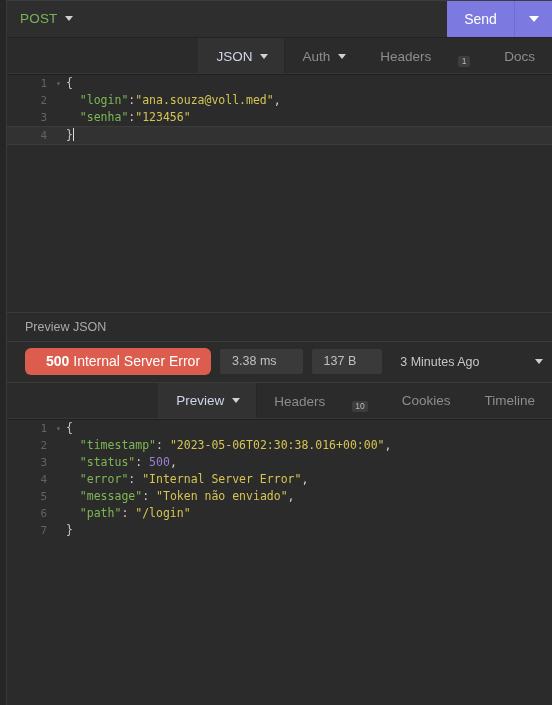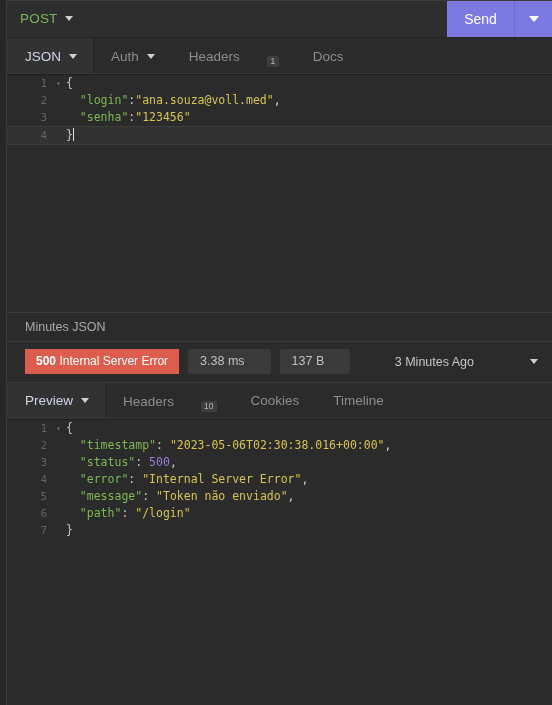--- a/index.html
+++ b/index.html
@@ -115,20 +115,21 @@
 
   
   .tabstrip {
     flex: 0 0 37px;
     height: 37px;
     background: #2b2b2b;
     display: flex;
     align-items: stretch;
     border-bottom: 1px solid #1f1f1f;
     position: relative;
+    justify-content: flex-end;
   }
   .tabstrip::after {
     content: "";
     position: absolute;
     left: 0; right: 0; bottom: 0;
     height: 1px;
     background: #363636;
   }
   .tab {
     display: flex;
@@ -250,23 +251,23 @@
     background: #2b2b2b;
     display: flex;
     align-items: center;
     padding: 0 14px 0 18px;
     gap: 9px;
     border-bottom: 1px solid #3a3a3a;
   }
   .status-pill {
     background: #dc5c4e;
     color: #ffffff;
-    font-size: 12px;
-    padding: 5px 11px 6px 11px;
-    border-radius: 0;
+    font-size: 14px;
+    padding: 5px 11px 6px 21px;
+    border-radius: 6px;
     white-space: nowrap;
   }
   .status-pill b { font-weight: bold; }
   .meta-pill {
     background: #3a3a3a;
     color: #c0c0c0;
     font-size: 12.5px;
     padding: 5px 26px 6px 12px;
     border-radius: 2px;
     white-space: nowrap;
@@ -330,21 +331,21 @@
     </div>
 
     <div class="editor request" id="request-editor">
         <div class="code-line"><span class="lineno">1</span><span class="fold">▾</span><span class="codetext"><span class="tk-brace">{</span></span></div>
         <div class="code-line"><span class="lineno">2</span><span class="fold blank">&nbsp;</span><span class="codetext"><span class="tk-key">  "login"</span><span class="tk-punc">:</span><span class="tk-str">"ana.souza@voll.med"</span><span class="tk-punc">,</span></span></div>
         <div class="code-line"><span class="lineno">3</span><span class="fold blank">&nbsp;</span><span class="codetext"><span class="tk-key">  "senha"</span><span class="tk-punc">:</span><span class="tk-str">"123456"</span></span></div>
         <div class="code-line active"><span class="lineno">4</span><span class="fold blank">&nbsp;</span><span class="codetext"><span class="tk-brace">}</span><span class="caretbar"></span></span></div>
       </div>
 
     <div class="beautify-bar">
-      <span>Minutes JSON</span>
+      <span>Preview JSON</span>
     </div>
 
     <div class="statusbar">
       <div class="status-pill">
         <b>500</b>
         <span>Internal Server Error</span>
       </div>
       <div class="meta-pill">3.38 ms</div>
       <div class="meta-pill">137 B</div>
       <div class="spacer"></div>

